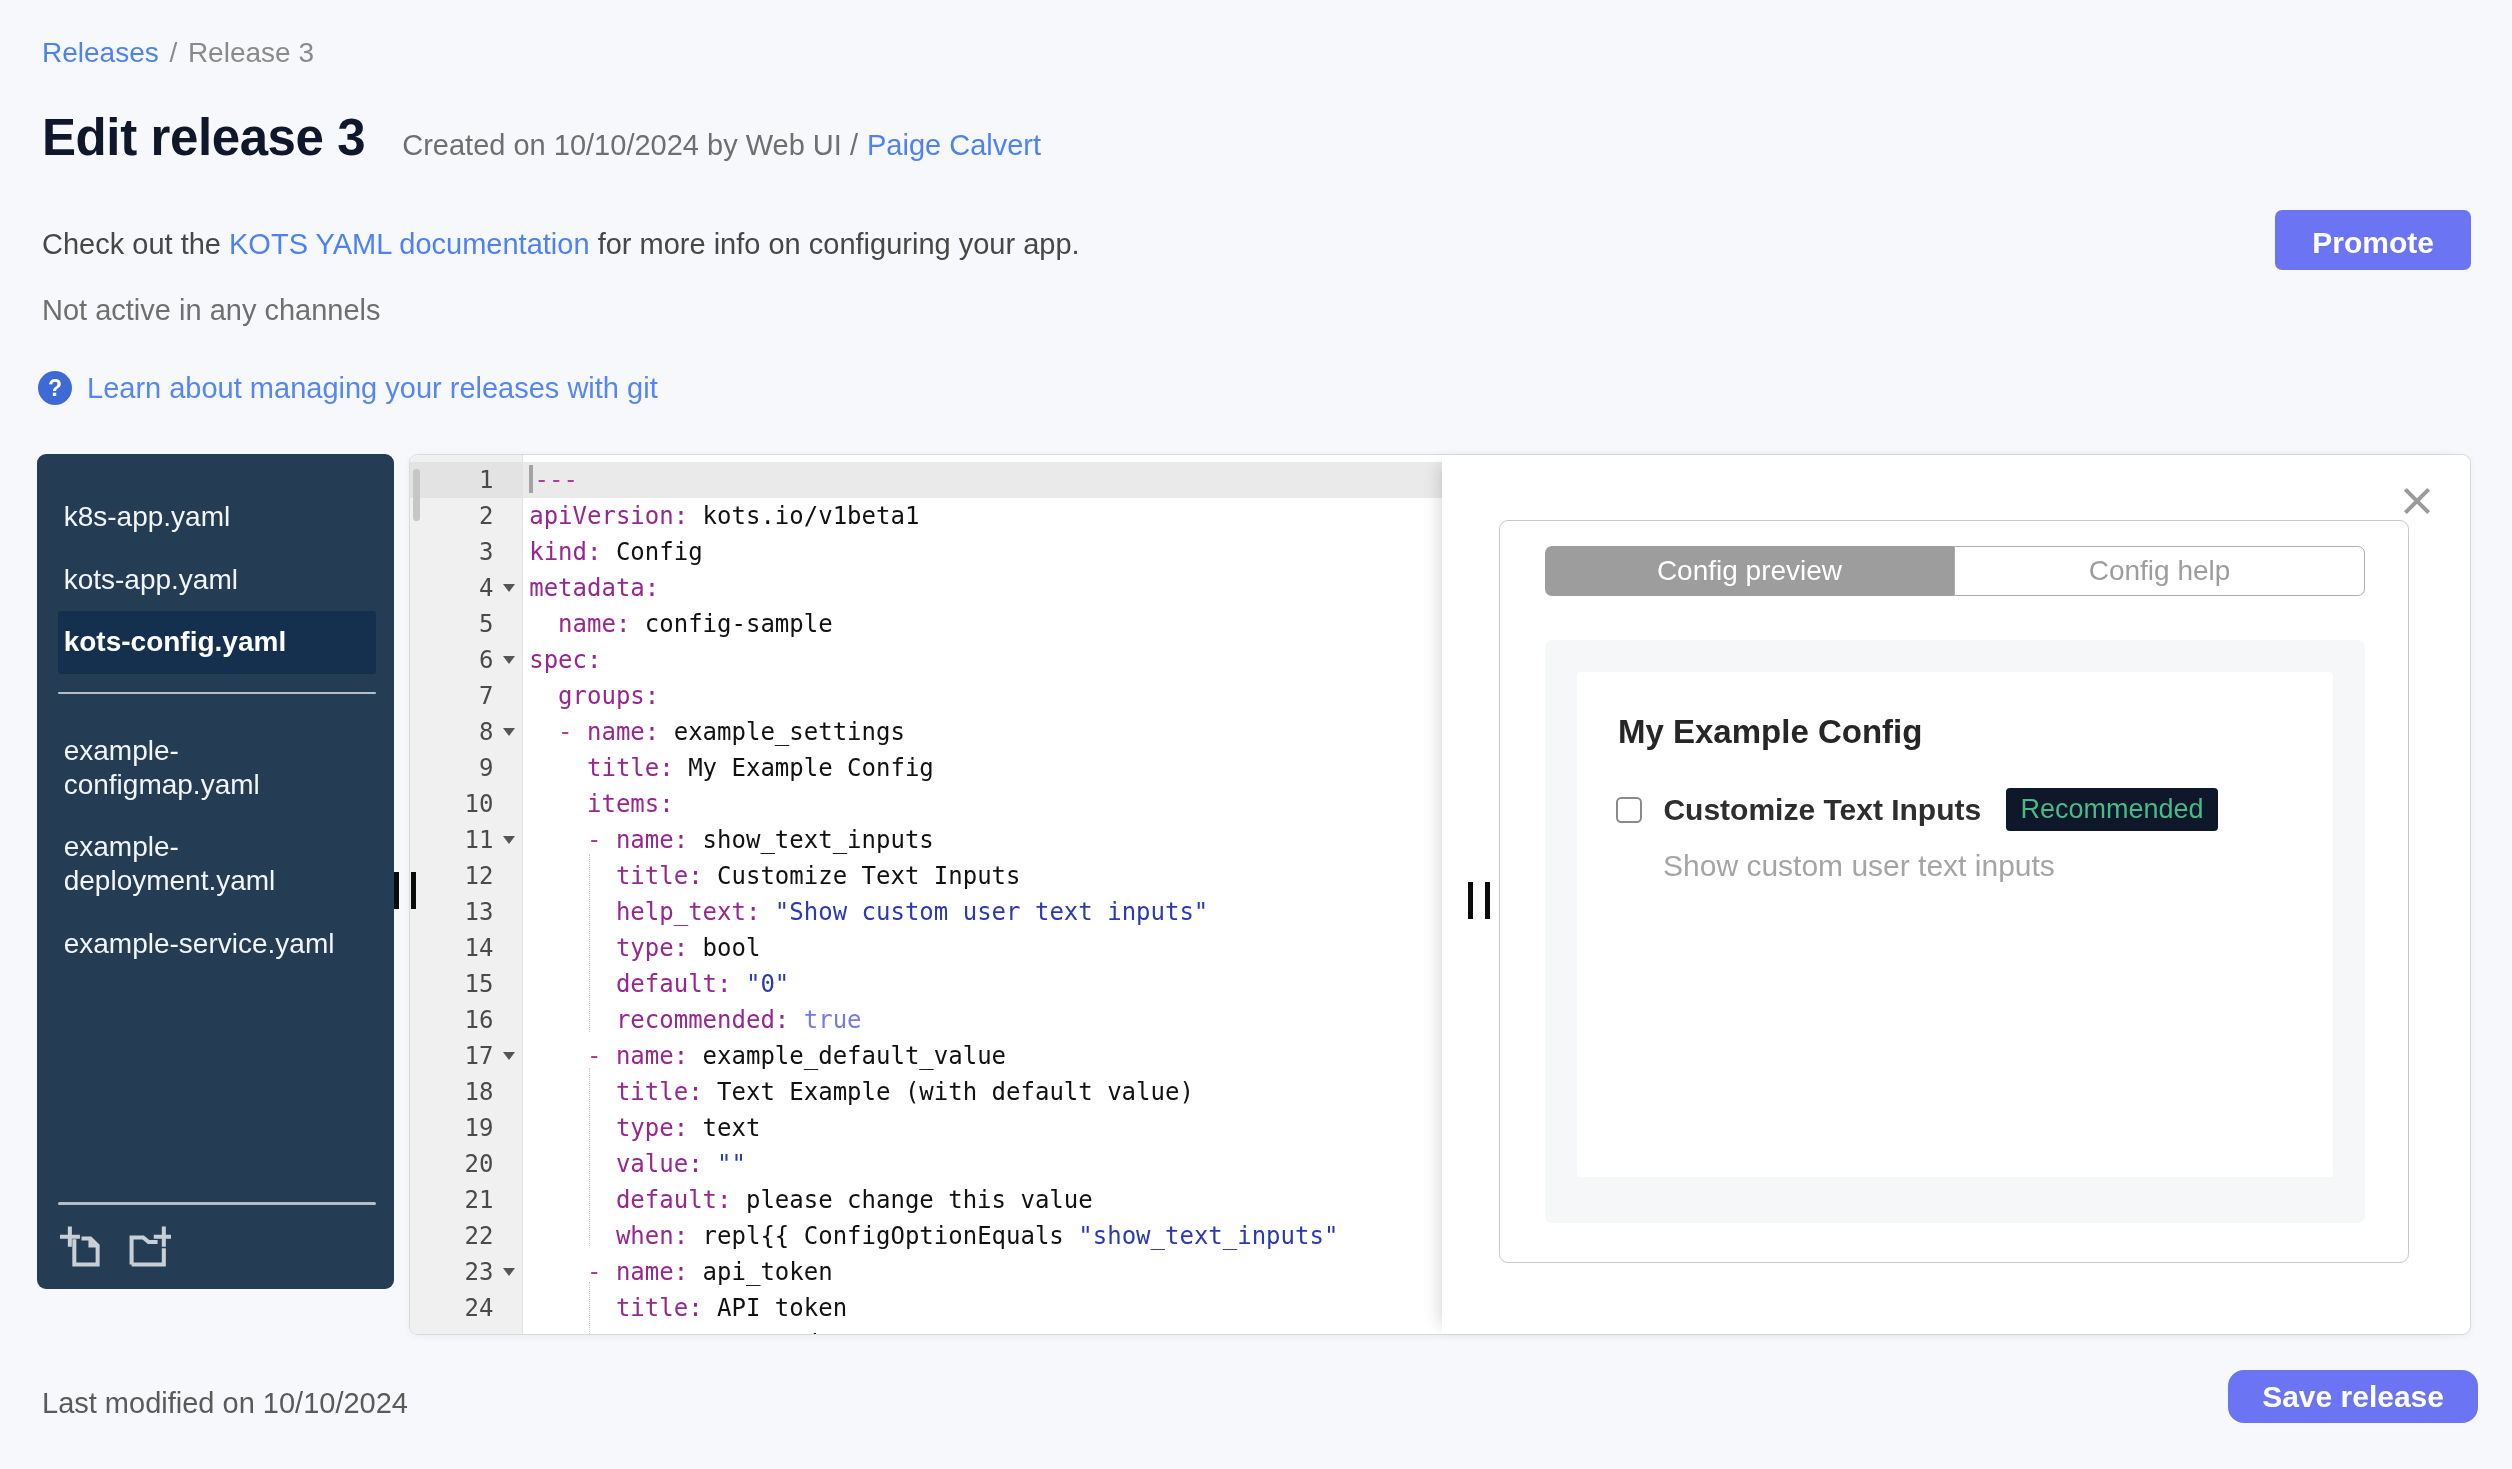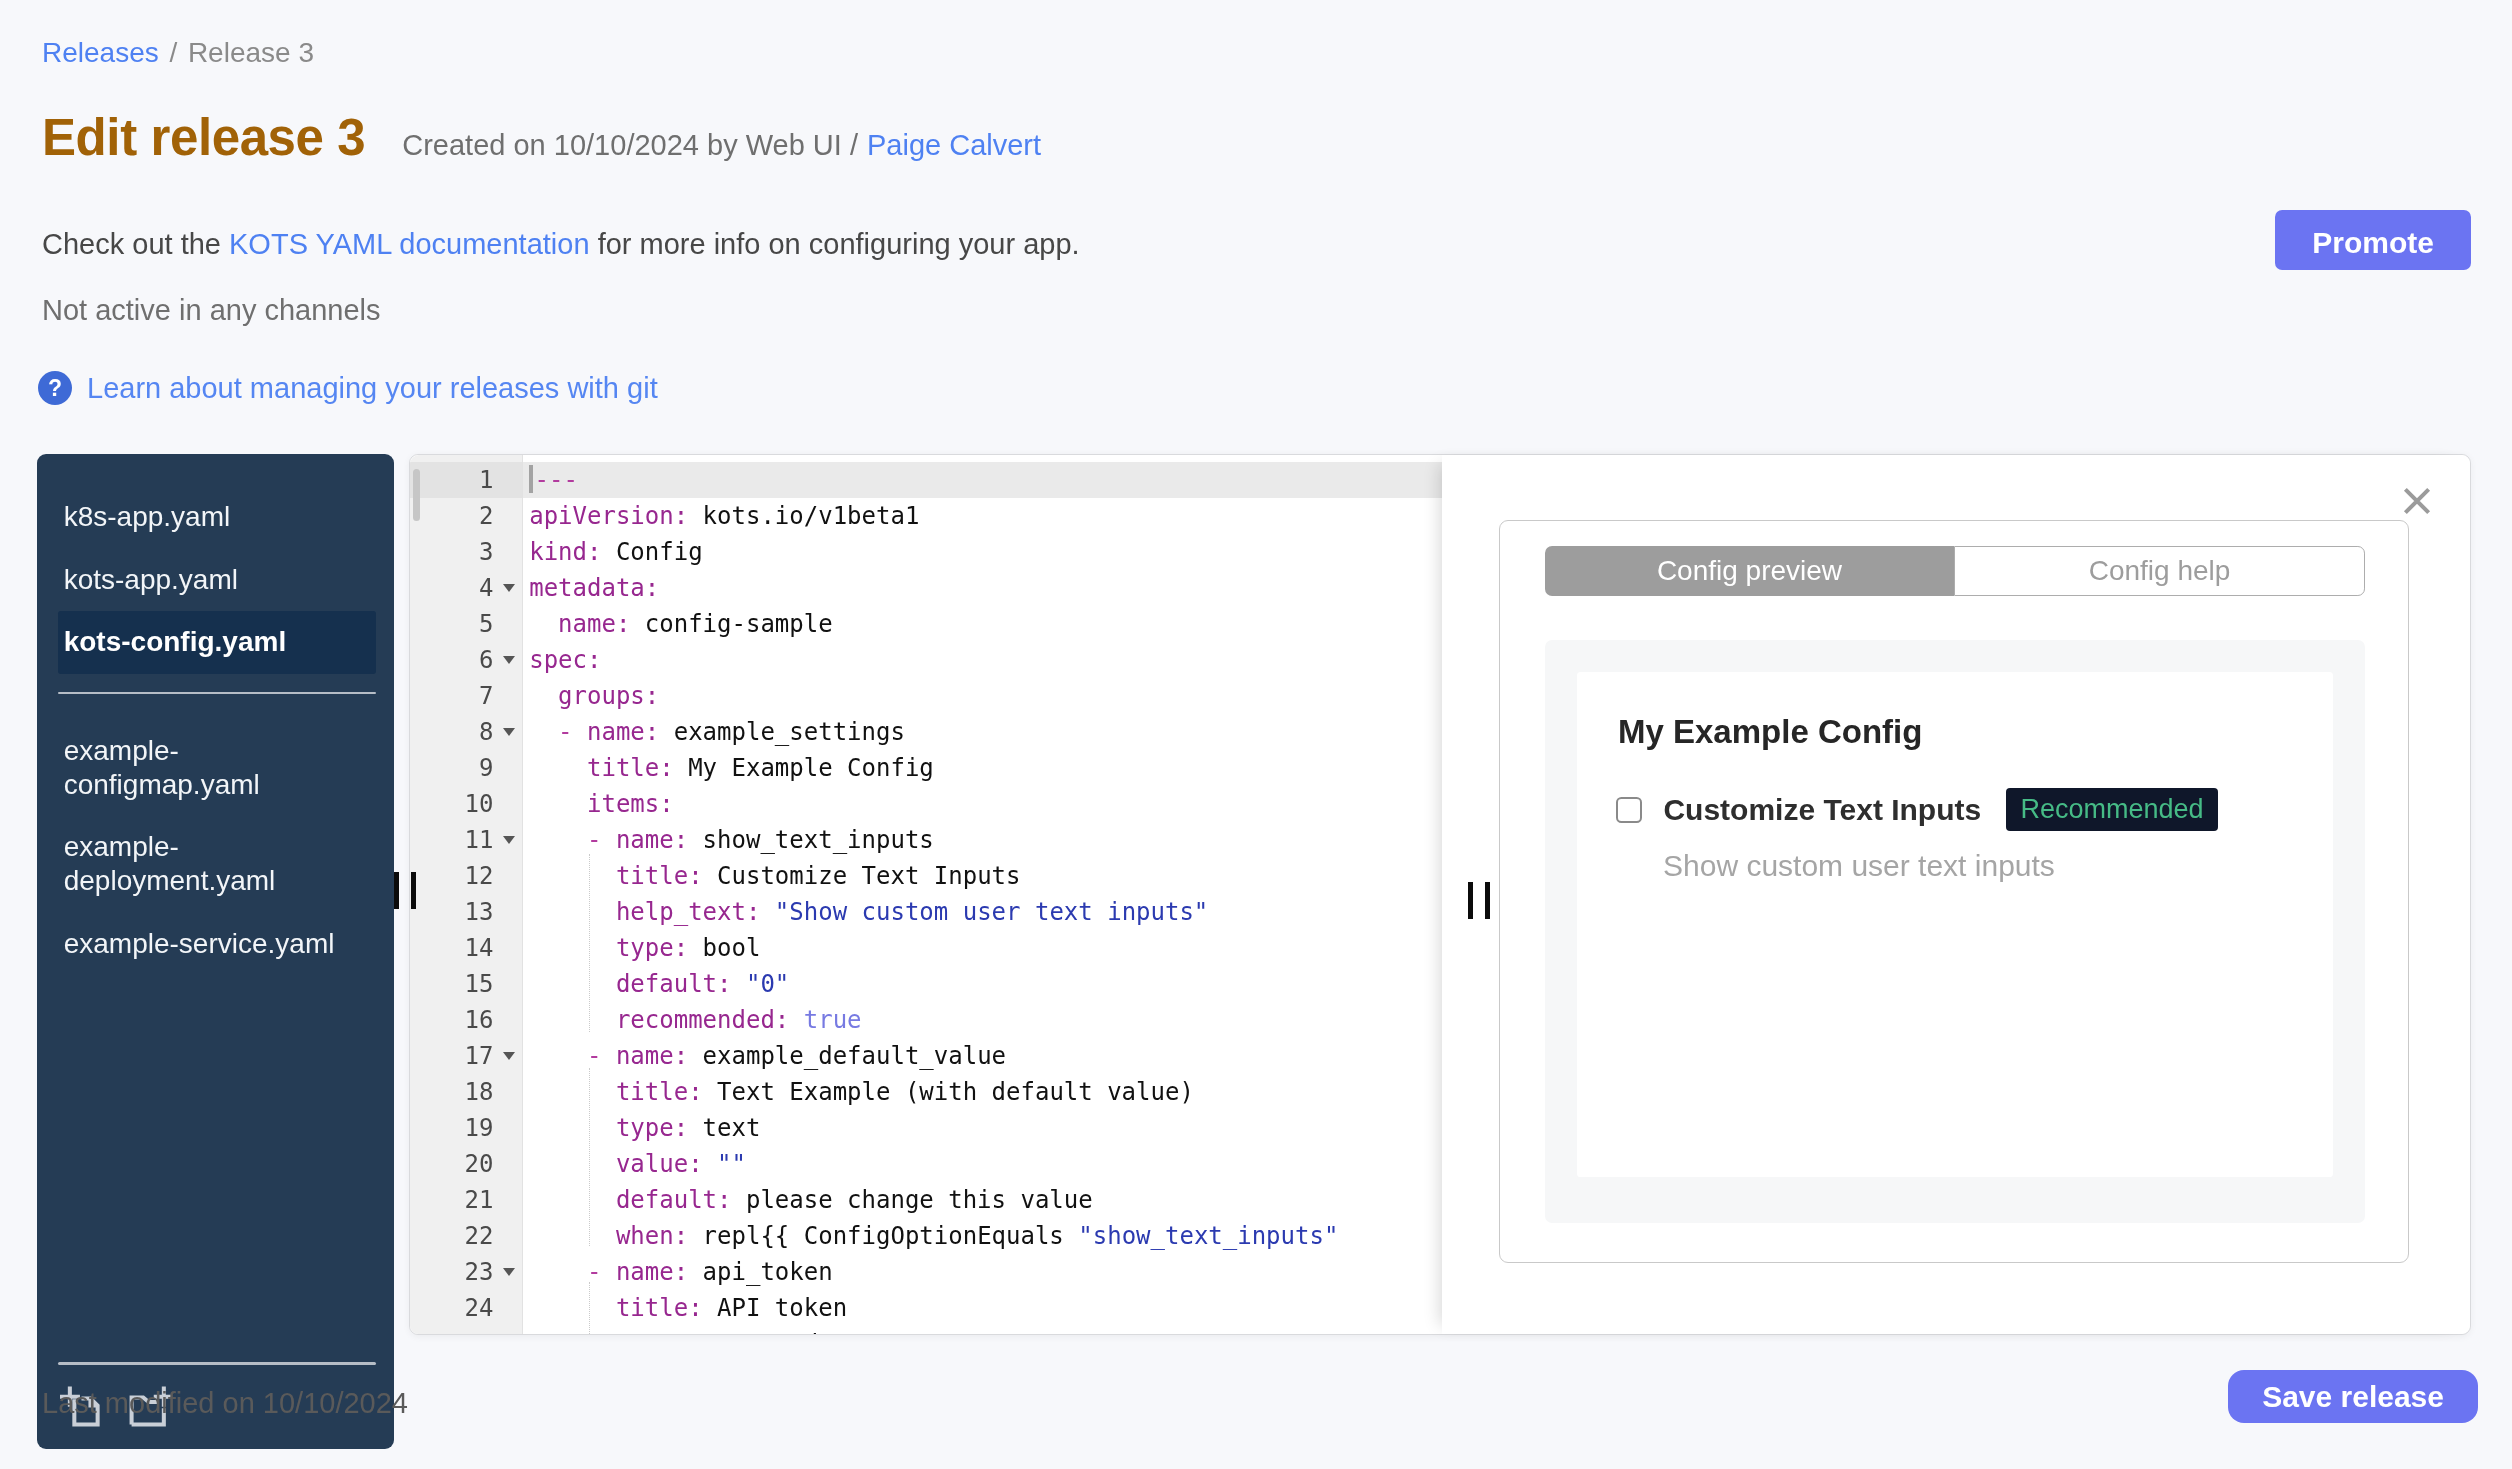--- a/index.html
+++ b/index.html
@@ -10,34 +10,34 @@
     font-family:"Liberation Sans", sans-serif;
     overflow:hidden;
     color:#333;
   }
   .link { color:#4E81F2; cursor:pointer; text-decoration:none; }
 
   
   .breadcrumb { position:absolute; left:42px; top:37px; font-size:28px; display:flex; gap:10.7px; }
   .breadcrumb .sep, .breadcrumb .current { color:#8A8A8A; }
   .title-row { position:absolute; left:42px; top:105px; display:flex; align-items:baseline; gap:37px; }
-  .title-row h1 { font-size:51px; font-weight:700; color:#a16207; letter-spacing:-0.4px; }
+  .title-row h1 { font-size:51px; font-weight:700; color:#0f172a; letter-spacing:-0.4px; }
   .created { font-size:29px; color:#6F6F6F; display:flex; gap:9px;margin-top:24px; }
   .docs-line { position:absolute; left:42px; top:228px; font-size:29px; color:#474747; }
   .status-line { position:absolute; left:42px; top:294px; font-size:29px; color:#6F6F6F; }
   .git-row { position:absolute; left:38px; top:371px; display:flex; align-items:center; gap:15px; }
   .q-icon { width:34px; height:34px; border-radius:50%; background:#3E6AD6; color:#fff;
             font-size:23px; font-weight:700; display:flex; align-items:center; justify-content:center; }
   .git-row .link { font-size:29px; color:#5586F2; }
   .promote-btn { position:absolute; right:41px; top:210px; height:60px; padding:16px 37px;
     background:#6B74F2; border:none; border-radius:7.1px; color:#fff; font-size:30px; font-weight:700;
     font-family:"Liberation Sans", sans-serif; cursor:pointer; }
 
   
-  .sidebar { position:absolute; left:37px; top:454px; width:357px; height:995px;
+  .sidebar { position:absolute; left:37px; top:454px; width:357px; height:835px;
     background:#253C55; border-radius:9px; }
   .file-list { padding-top:32px; }
   .file-item { margin:0 18px 0 21.4px; padding:14.3px 5.3px; font-size:28px; line-height:34px;
     color:#F2F5F8; cursor:pointer; border-radius:2.7px; }
   .file-item.selected { background:#15304E; font-weight:700; color:#FFFFFF; }
   .file-item .file-label { display:inline-block; max-width:273px; overflow-wrap:break-word; }
   .tree-divider { height:2.7px; background:#B6BDC6; margin:18px 18px 25px 21.4px; border-radius:1.8px; }
   .tree-footer { position:absolute; left:0; right:0; bottom:0; }
   .tree-footer .tree-divider { margin:0 18px 0 21.4px; }
   .tree-actions { display:flex; gap:25px; padding:19.6px 0 21.4px 23px; }

